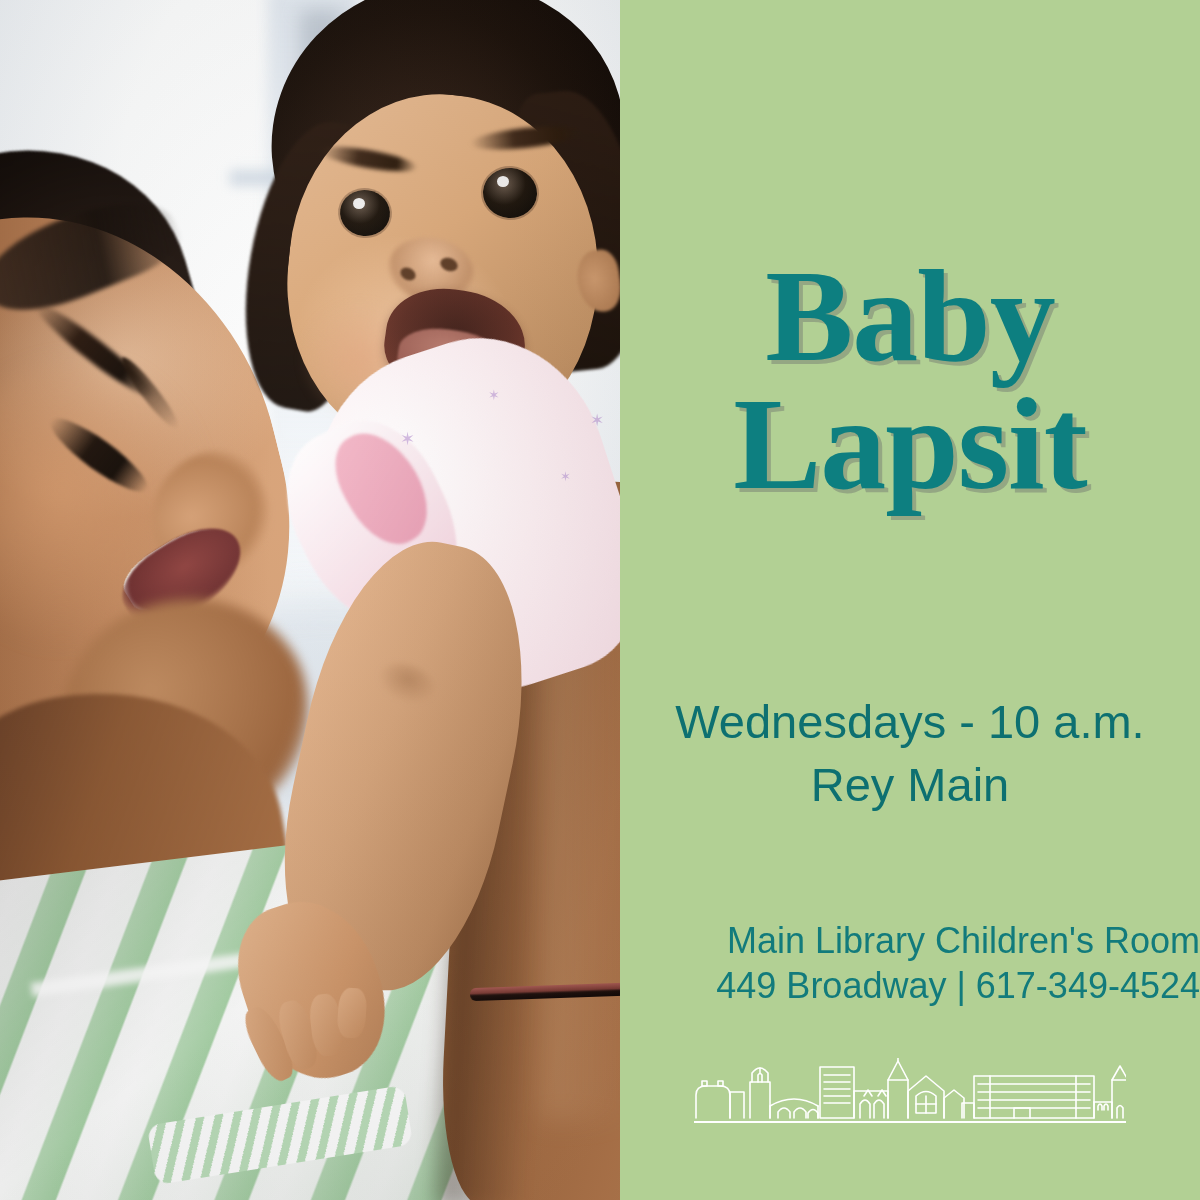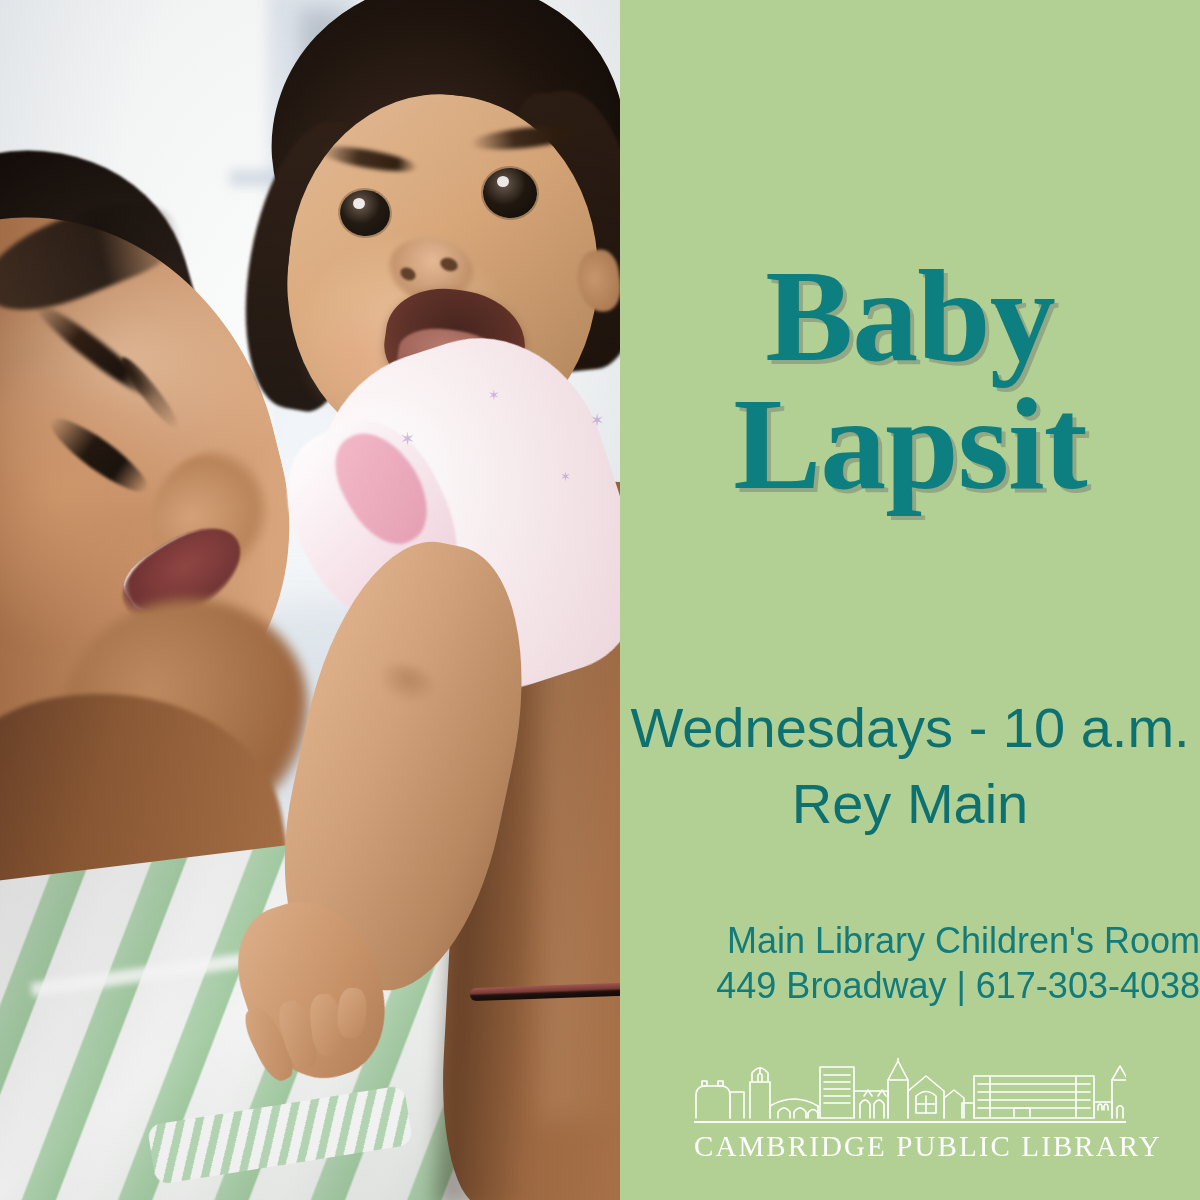--- a/index.html
+++ b/index.html
@@ -531,21 +531,21 @@
   }
   .headline .l2 { display: block; }
 
   .schedule {
     position: absolute;
     left: 0; right: 0;
     top: 690px;
     text-align: center;
     font-family: "Liberation Sans", "DejaVu Sans", sans-serif;
     font-weight: 400;
-    font-size: 56px;
+    font-size: 47px;
     line-height: 1.35;
     color: #0d7071;
   }
   .schedule .line { display: block; }
 
   .address {
     position: absolute;
     left: 0; right: 0;
     top: 918px;
     text-align: right;
@@ -673,21 +673,21 @@
       <span class="l2">Lapsit</span>
     </div>
 
     <div class="schedule">
       <span class="line">Wednesdays - 10 a.m.</span>
       <span class="line">Rey Main</span>
     </div>
 
     <div class="address">
       <span class="line">Main Library Children's Room</span>
-      <span class="line">449 Broadway | 617-303-4038</span>
+      <span class="line">449 Broadway | 617-349-4524</span>
     </div>
 
     <div class="logo">
       <svg class="logo-skyline" viewBox="0 0 432 62" fill="none" stroke="#ffffff" stroke-width="1.6" stroke-linejoin="round" stroke-linecap="round">
 
         <path d="M2 60 V37 q0-9 10-9 h14 q10 0 10 9 V60"></path>
         <rect x="8" y="23" width="5" height="5"></rect>
         <rect x="24" y="23" width="5" height="5"></rect>
         <path d="M36 60 V34 h14 V60"></path>
 
@@ -730,17 +730,16 @@
 
         <path d="M400 60 V44"></path>
         <path d="M404 52 v-4 q2-4 4 0 v4 M410 52 v-4 q2-4 4 0 v4"></path>
         <path d="M400 44 h18 V60"></path>
 
         <path d="M418 60 V22 h16 V60"></path>
         <path d="M418 22 l8-14 8 14"></path>
         <path d="M423 60 v-10 q3-5 6 0 v10"></path>
       </svg>
       <div class="logo-rule"></div>
-      <div class="logo-text">CAMBRIDGE PUBLIC LIBRARY</div>
     </div>
 
   </div>
 </div>
 
 </body></html>

